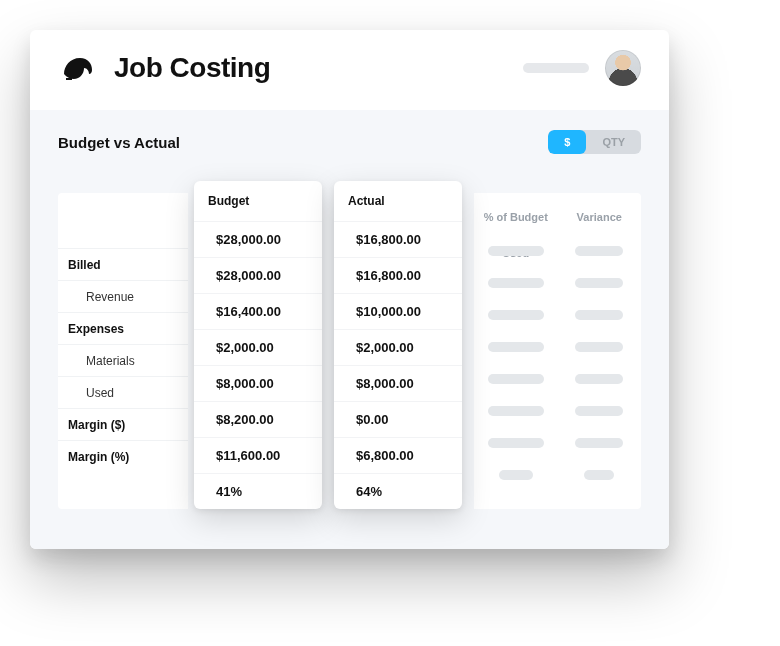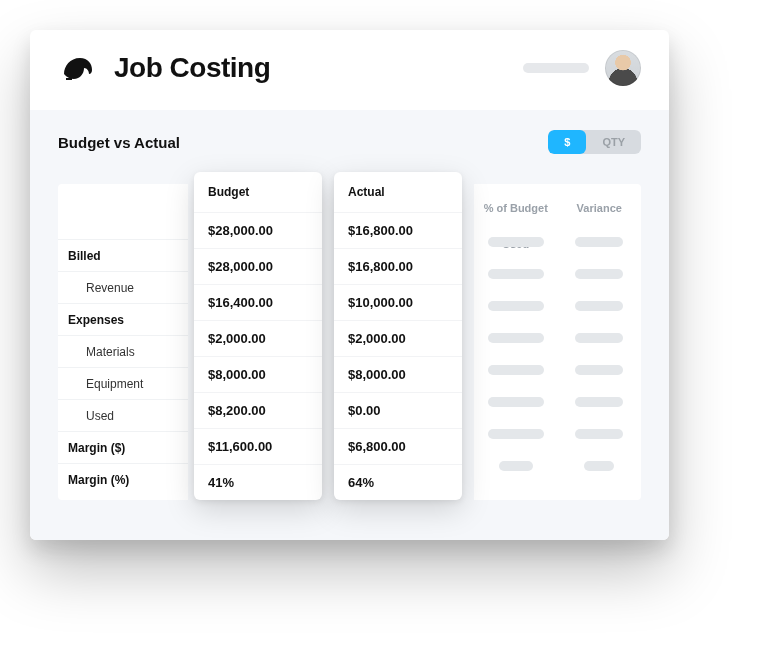--- a/index.html
+++ b/index.html
@@ -48,21 +48,21 @@
   }
   .body {
     background: #f5f7fa;
     padding: 20px 28px 40px 28px;
     border-bottom-left-radius: 6px;
     border-bottom-right-radius: 6px;
   }
   .section-head {
     display: flex;
     align-items: center;
-    margin-bottom: 30px;
+    margin-bottom: 39px;
   }
   .section-title {
     font-size: 15px;
     font-weight: 800;
     color: #111;
     flex: 1;
   }
   .toggle {
     display: inline-flex;
     background: #d7dbe0;
@@ -120,21 +120,21 @@
     height: 40px;
     line-height: 40px;
     padding-left: 14px;
     font-weight: 800;
     color: #111;
     font-size: 12px;
   }
   .data-col .cell {
     height: 36px;
     line-height: 36px;
-    padding-left: 14px;
+    padding-left: 22px;
     border-top: 1px solid #f2f3f5;
     color: #111;
     font-weight: 600;
   }
   .gap { width: 6px; }
   .right-block {
     flex: 1;
     background: #fff;
     border-radius: 0 4px 4px 0;
     display: flex;
@@ -194,21 +194,20 @@
     </div>
 
     <div class="grid">
 
       <div class="labels-col">
         <div class="lh"></div>
         <div class="row">Billed</div>
         <div class="row sub">Revenue</div>
         <div class="row">Expenses</div>
         <div class="row sub">Materials</div>
-        <div class="row sub">Equipment</div>
         <div class="row sub">Used</div>
         <div class="row">Margin ($)</div>
         <div class="row">Margin (%)</div>
       </div>
 
       <div class="data-col">
         <div class="dh">Budget</div>
         <div class="cell">$28,000.00</div>
         <div class="cell">$28,000.00</div>
         <div class="cell">$16,400.00</div>

